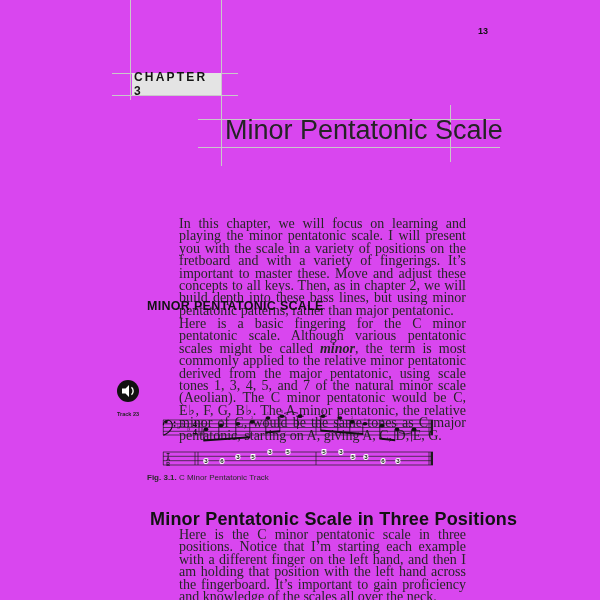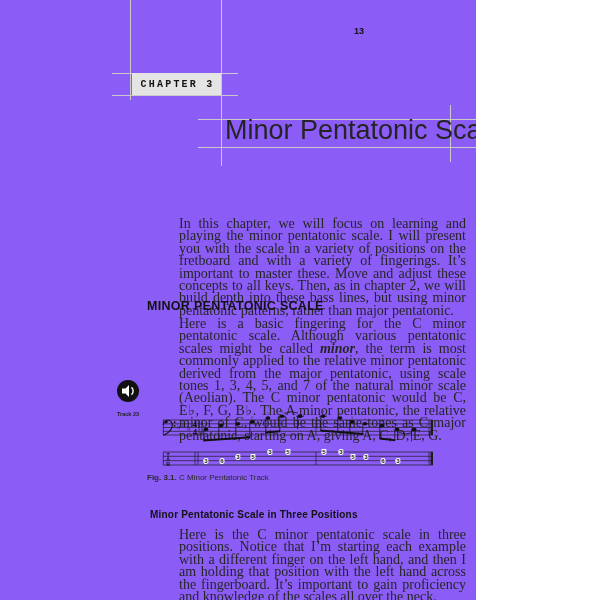--- a/index.html
+++ b/index.html
@@ -1,34 +1,34 @@
 <!DOCTYPE html>
 <html><head>
 <meta charset="utf-8">
 <style>
   html,body{margin:0;padding:0;background:#fff;}
-  .page{position:relative;width:476px;height:600px;background:#8b5cf6;overflow:hidden;
+  .page{position:relative;width:600px;height:600px;background:#d946ef;overflow:hidden;
         font-family:"Liberation Serif",serif;color:#1f1f1f;}
   .rule{position:absolute;background:#c9c9c9;}
   .vrule{width:1px;}
   .hrule{height:1px;}
   .pagenum{position:absolute;right:112px;top:26px;font-family:"Liberation Sans",sans-serif;
            font-weight:bold;font-size:9px;color:#111;}
   .chapterbox{position:absolute;left:132px;top:73px;width:89px;height:22px;background:#e4e4e4;
               display:flex;align-items:center;justify-content:center;}
-  .chapterbox span{font-family:Liberation Mono, monospace;font-weight:bold;font-size:10px;
+  .chapterbox span{font-family:Liberation Sans, sans-serif;font-weight:bold;font-size:12px;
                    letter-spacing:2.2px;color:#141414;padding-left:2px;}
   .title{position:absolute;left:225px;top:116px;font-family:"Liberation Sans",sans-serif;
          font-size:27px;line-height:29px;color:#242424;letter-spacing:0px;white-space:nowrap;}
   .body-par{position:absolute;left:179px;width:287px;font-size:14px;line-height:12.4px;
             text-align:justify;color:#262626;}
   .h1{position:absolute;left:147px;top:299px;font-family:"Liberation Sans",sans-serif;
       font-weight:bold;font-size:12.5px;letter-spacing:0.3px;color:#121212;white-space:nowrap;}
   .h2{position:absolute;left:150px;top:509px;font-family:"Liberation Sans",sans-serif;
-      font-weight:bold;font-size:10px;letter-spacing:0.2px;color:#121212;white-space:nowrap;}
+      font-weight:bold;font-size:18px;letter-spacing:0.2px;color:#121212;white-space:nowrap;}
   .audio{position:absolute;left:112px;top:378px;width:32px;text-align:center;}
   .audio .lbl{display:block;margin-top:1px;font-family:"Liberation Sans",sans-serif;
               font-weight:bold;font-size:5.5px;color:#222;}
   .caption{position:absolute;left:147px;top:473px;font-family:"Liberation Sans",sans-serif;
            font-size:8px;color:#2a2a2a;}
   .caption b{font-weight:bold;}
   .notation{position:absolute;left:0px;top:0px;}
   .it{font-style:italic;font-weight:bold;}
 </style>
 </head>

